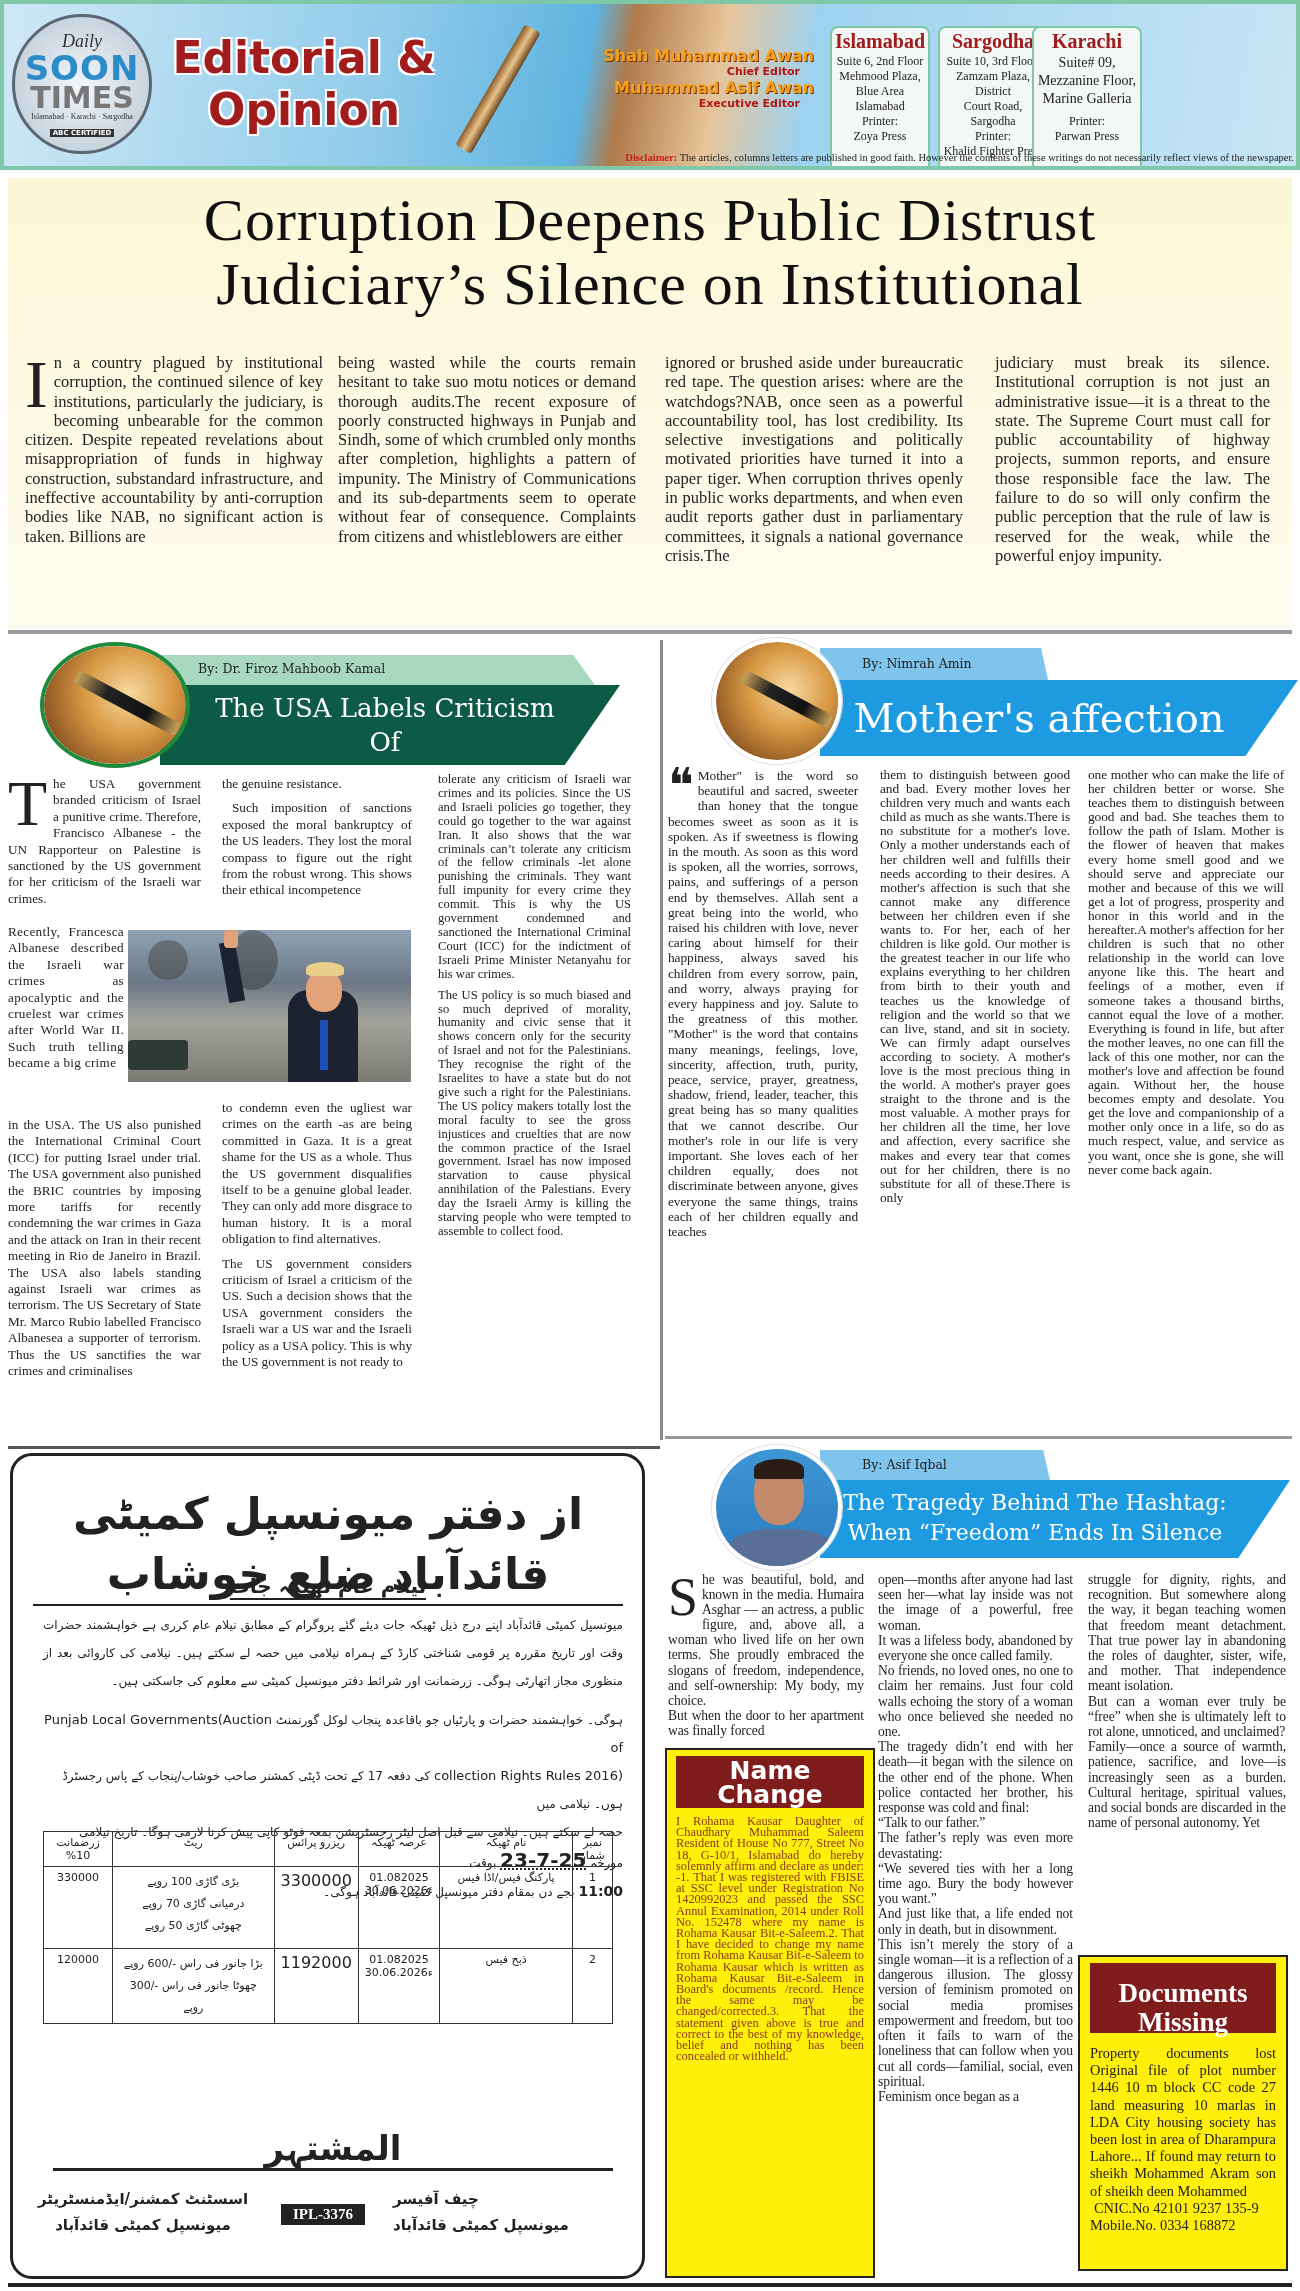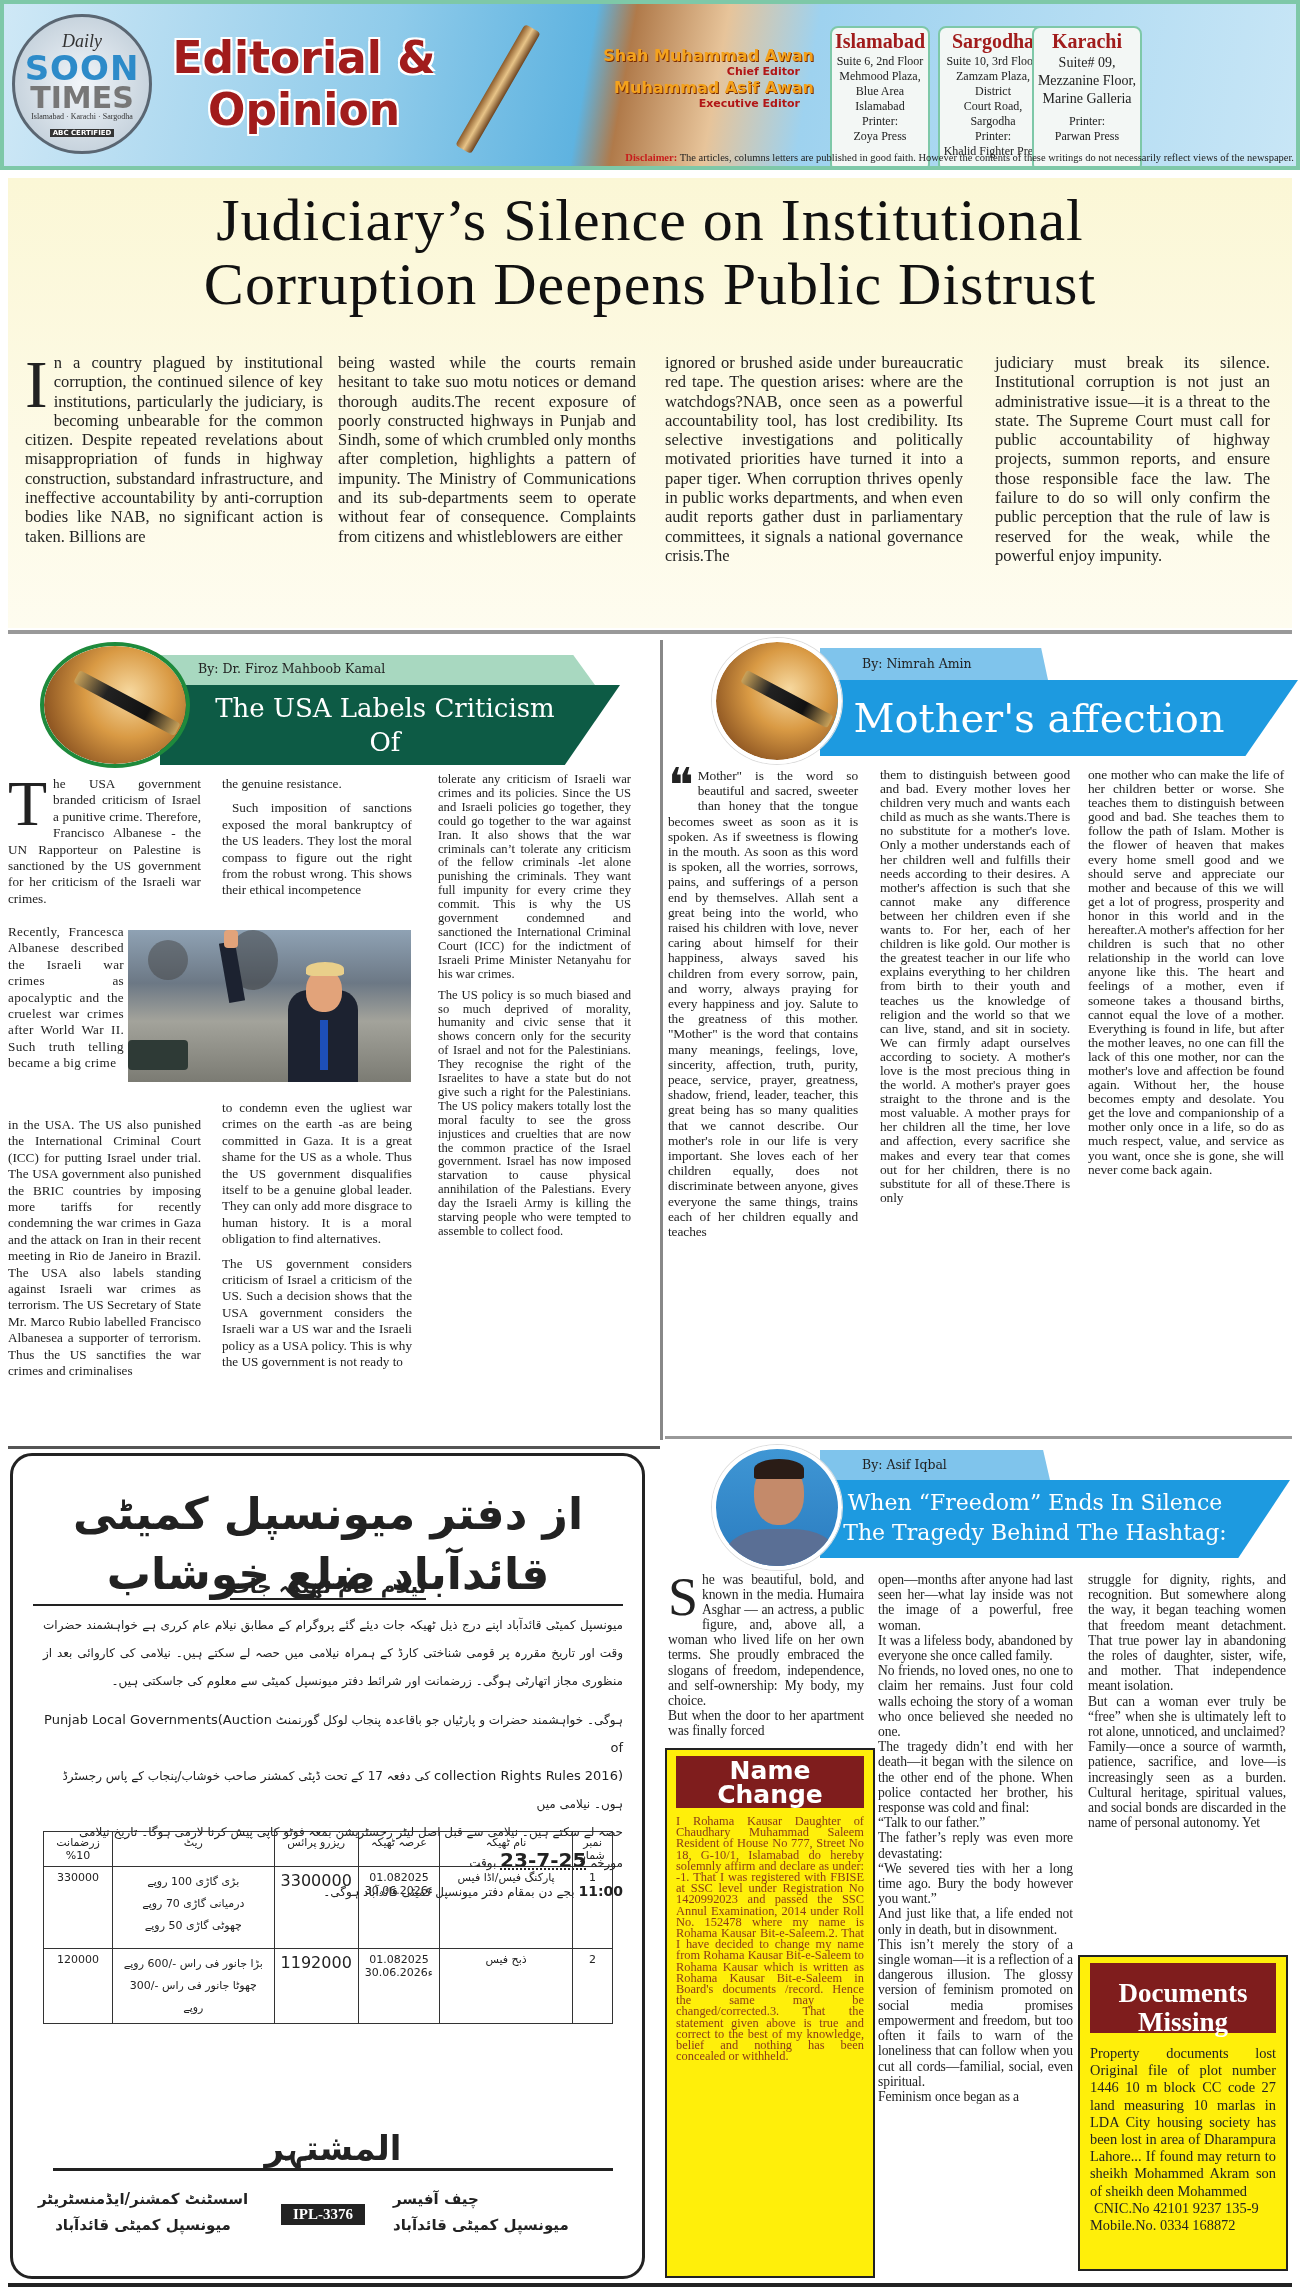--- a/index.html
+++ b/index.html
@@ -91,22 +91,22 @@
     <div style="font-size:14px;line-height:18px">Mezzanine Floor,</div>
     <div style="font-size:14px;line-height:18px;margin-bottom:6px">Marine Galleria</div>
     <div>Printer:</div>
     <div>Parwan Press</div>
   </div>
   <div id="disclaimer" class="abs"><b>Disclaimer:</b><span> The articles, columns letters are published in good faith. However the  contents of these writings do not necessarily reflect views of the newspaper.</span></div>
 </div>
 
 <div id="main-ed" class="abs">
   <div id="main-headline" class="abs">
+    <div>Corruption Deepens Public Distrust</div>
     <div>Judiciary’s Silence on Institutional</div>
-    <div>Corruption Deepens Public Distrust</div>
   </div>
   <div class="col abs" style="left:17px;top:175px;width:298px">
     <span class="dropcap">I</span><span>n a country plagued by institutional corruption, the continued silence of key institutions, particularly the judiciary, is becoming unbearable for the common citizen. Despite repeated revelations about misappropriation of funds in highway construction, substandard infrastructure, and ineffective accountability by anti-corruption bodies like NAB, no significant action is taken. Billions are</span>
   </div>
   <div class="col abs" style="left:330px;top:175px;width:298px">
     <span>being wasted while the courts remain hesitant to take suo motu notices or demand thorough audits.The recent exposure of poorly constructed highways in Punjab and Sindh, some of which crumbled only months after completion, highlights a pattern of impunity. The Ministry of Communications and its sub-departments seem to operate without fear of consequence. Complaints from citizens and whistleblowers are either</span>
   </div>
   <div class="col abs" style="left:657px;top:175px;width:298px">
     <span>ignored or brushed aside under bureaucratic red tape. The question arises: where are the watchdogs?NAB, once seen as a powerful accountability tool, has lost credibility. Its selective investigations and politically motivated priorities have turned it into a paper tiger. When corruption thrives openly in public works departments, and when even audit reports gather dust in parliamentary committees, it signals a national governance crisis.The</span>
   </div>
@@ -188,22 +188,22 @@
 
 <div class="abs" style="left:712px;top:1445px;width:130px;height:125px;border:4px solid #fff;border-radius:50%;overflow:hidden;z-index:3;background:linear-gradient(180deg,#3f96d4,#2a7cc0);box-shadow:0 0 0 1px #ddd">
   <div style="position:absolute;left:38px;top:14px;width:50px;height:62px;border-radius:46%;background:#c48a6a"></div>
   <div style="position:absolute;left:38px;top:10px;width:50px;height:20px;border-radius:50% 50% 10% 10%;background:#2a1c16"></div>
   <div style="position:absolute;left:10px;top:80px;width:110px;height:60px;border-radius:40% 40% 0 0;background:#5a6f95"></div>
 </div>
 <div class="abs" style="left:820px;top:1450px;width:230px;height:30px;background:#7fc4ec;clip-path:polygon(0 0,97% 0,100% 100%,0 100%)">
   <div class="byline-band" style="padding-left:42px;line-height:30px">By: Asif Iqbal</div>
 </div>
 <div class="abs title-band" style="left:820px;top:1480px;width:470px;height:78px;background:#1d9ae0;clip-path:polygon(0 0,100% 0,89% 100%,0 100%);font-size:22px;line-height:30px;padding-top:8px;padding-right:40px">
+  <div>The Tragedy Behind The Hashtag:</div>
   <div>When “Freedom” Ends In Silence</div>
-  <div>The Tragedy Behind The Hashtag:</div>
 </div>
 
 <div class="col3 abs" style="left:668px;top:1572px;width:196px;font-size:13.6px;line-height:15.1px">
   <span class="dropcap" style="font-size:54px;line-height:46px;margin-right:4px">S</span><span>he was beautiful, bold, and known in the media. Humaira Asghar — an actress, a public figure, and, above all, a woman who lived life on her own terms. She proudly embraced the slogans of freedom, independence, and self-ownership: My body, my choice.</span>
   <div>But when the door to her apartment was finally forced</div>
 </div>
 <div class="col3 abs" style="left:878px;top:1572px;width:195px;font-size:13.6px;line-height:15.2px">
   <div>open—months after anyone had last seen her—what lay inside was not the image of a powerful, free woman.</div>
   <div>It was a lifeless body, abandoned by everyone she once called family.</div>
   <div>No friends, no loved ones, no one to claim her remains. Just four cold walls echoing the story of a woman who once believed she needed no one.</div>

